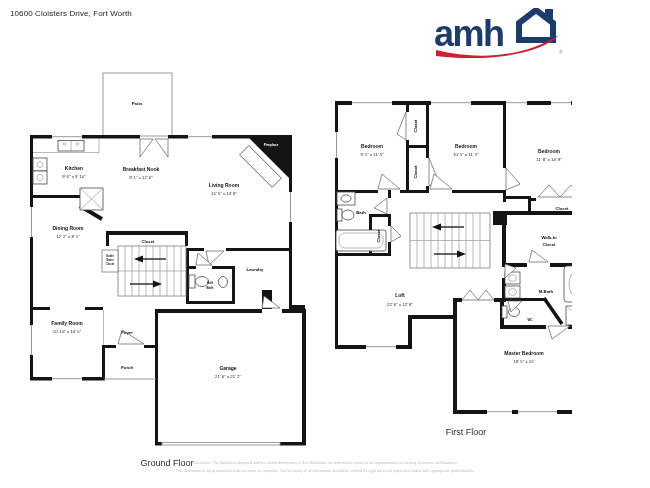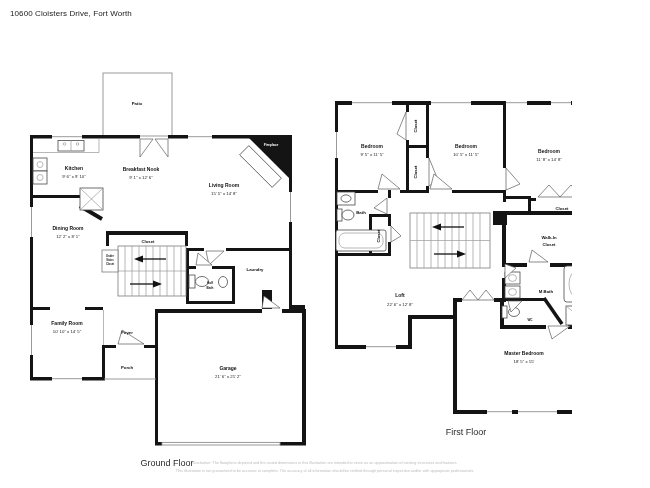--- a/index.html
+++ b/index.html
@@ -26,20 +26,29 @@
   .title{font-size:9px;fill:#2a2a2a;text-anchor:middle;}
   .disc{font-size:3.8px;fill:#bcbcbc;text-anchor:middle;}
 </style>
 </head>
 <body>
 
 <div class="page">
 
   <div class="addr">10600 Cloisters Drive, Fort Worth</div>
 
+  <div class="logo">
+    <svg width="132" height="50" viewBox="0 0 132 50">
+      <text x="2" y="38" font-size="36" font-weight="bold" letter-spacing="-1.5" fill="#1d3c6e">amh</text>
+      <rect x="113" y="1" width="8" height="11" fill="#1d3c6e"></rect>
+      <path d="M87 32 V15 L104 2 L121 15 V32 Z" fill="#ffffff" stroke-width="6" stroke="#1d3c6e"></path>
+      <path d="M4 42 C 45 52 90 50 127 27 C 112 44 62 55 4 48 Z" fill="#cf2030"></path>
+      <text x="127" y="46" font-size="5" fill="#888">®</text>
+    </svg>
+  </div>
 
   <svg width="650" height="488" viewBox="0 0 650 488" style="position:absolute;left:0;top:0;">
 
     <g>
 
       <rect class="tl" x="103" y="73" width="69" height="63"></rect>
 
       <g>
 
         <rect class="w" x="30" y="135" width="22" height="3.5"></rect>

